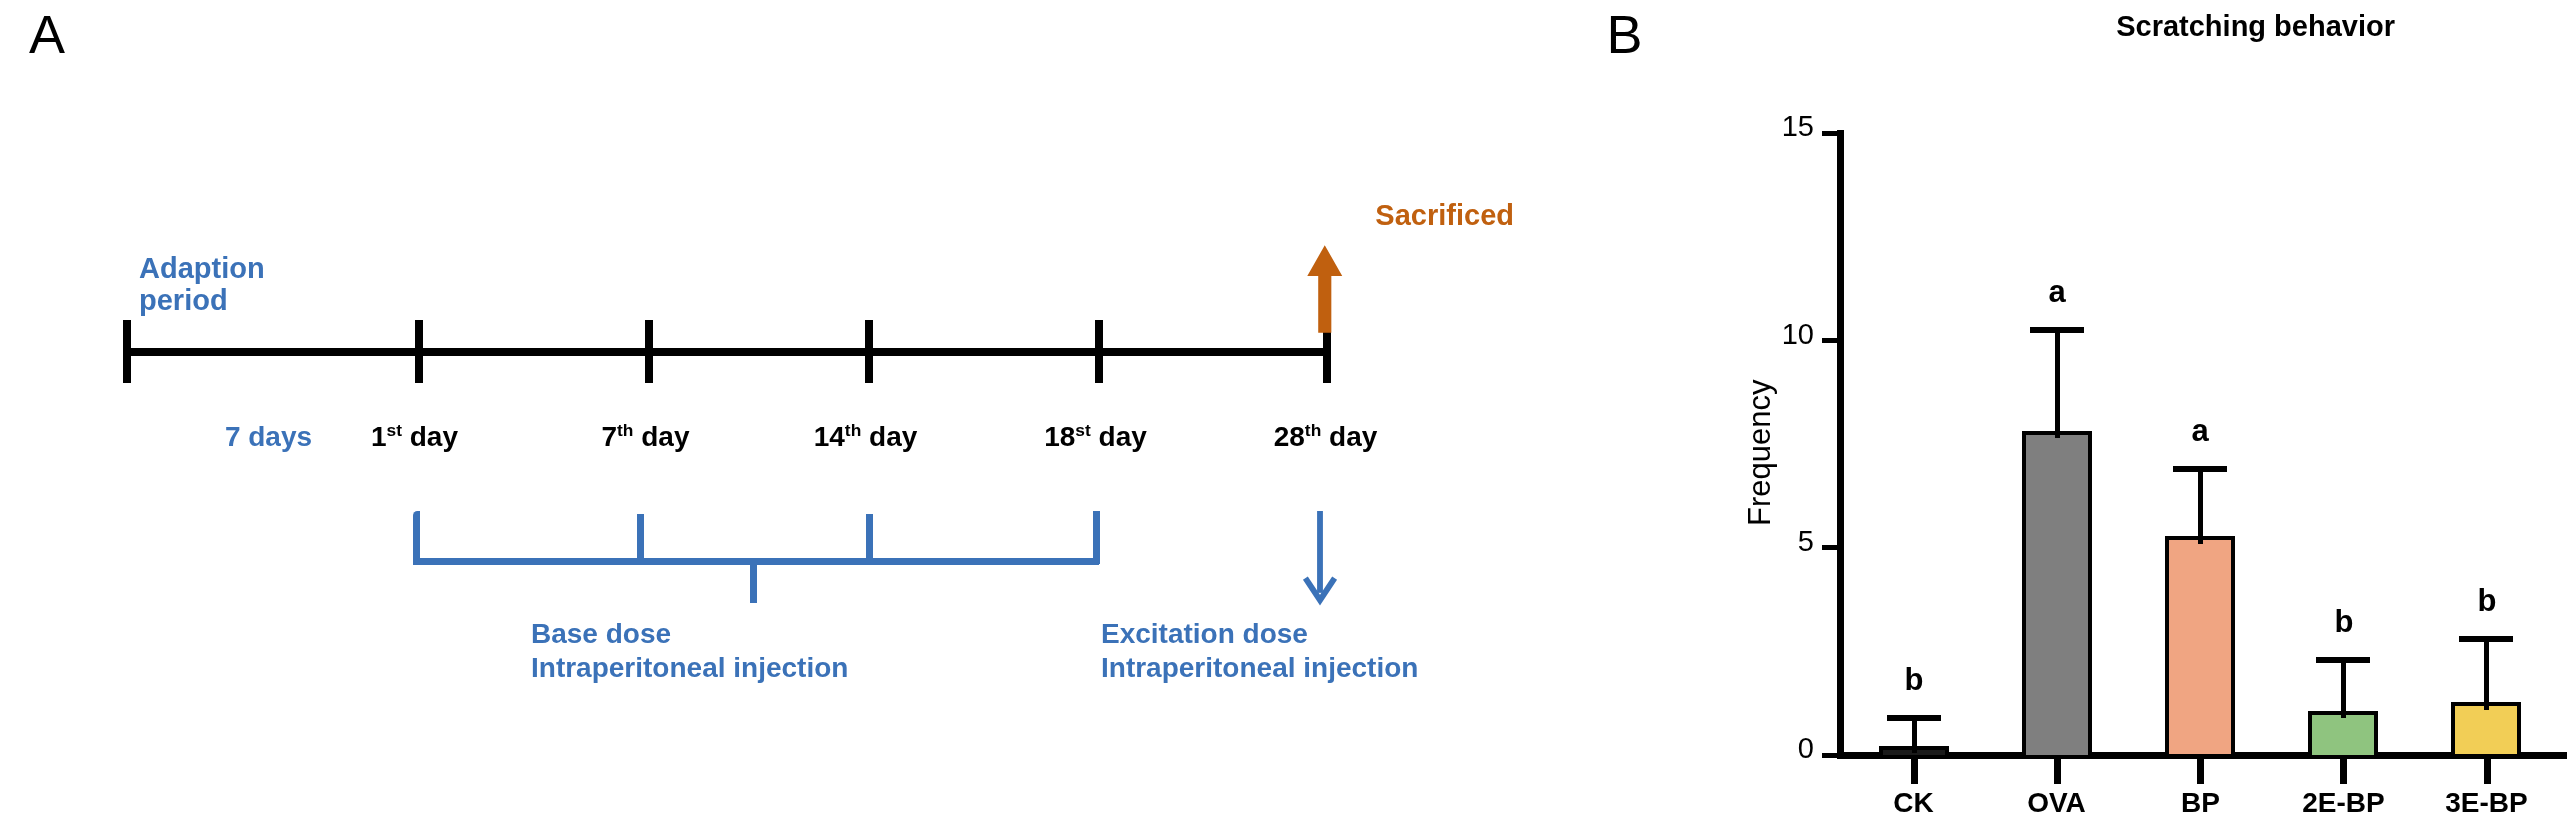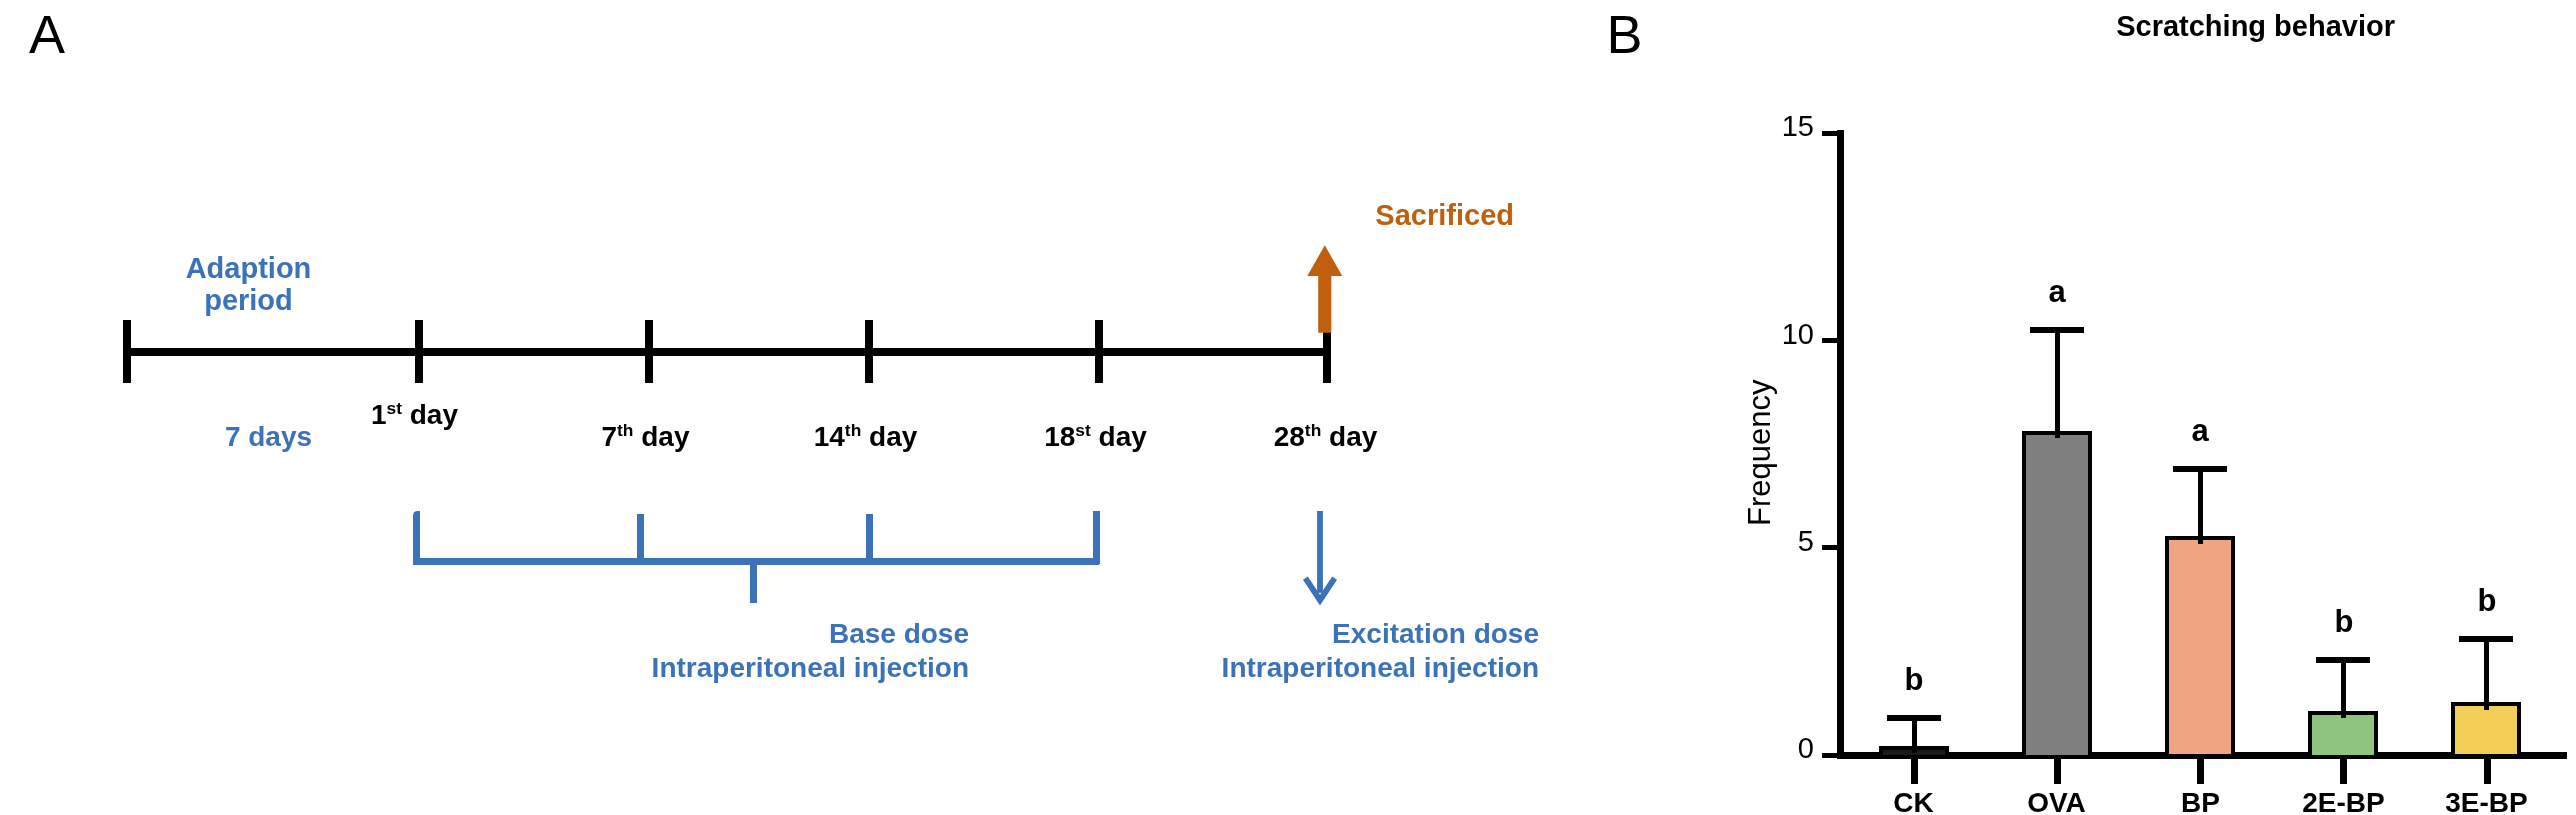--- a/index.html
+++ b/index.html
@@ -19,31 +19,31 @@
   #panelA{position:absolute;left:0;top:0;width:1592px;height:816px;}
 
   .tl-axis{position:absolute;background:#000;}
   .tl-line{height:8px;}
   .tl-tick{width:8px;background:#000;}
 
   .blue-txt{color:#3b72b8;font-weight:bold;}
   .blk-txt{color:#000;font-weight:bold;}
   .orange-txt{color:#c0600f;font-weight:bold;}
 
-  .adaption{font-size:29px;line-height:1.12;text-align:center;width:219px;}
+  .adaption{font-size:29px;line-height:1.12;text-align:left;width:219px;}
   .daylabel{font-size:28px;white-space:nowrap;text-align:center;}
   .daylabel sup{font-size:0.62em;vertical-align:super;line-height:0;}
   .sevendays{font-size:28px;white-space:nowrap;text-align:center;}
 
   .sacrificed{font-size:29px;white-space:nowrap;}
 
   .brace-h{position:absolute;background:#3b72b8;height:6.6px;}
   .brace-v{position:absolute;background:#3b72b8;width:6.6px;}
 
-  .blue-block{font-size:28px;line-height:1.2;text-align:right;color:#3b72b8;font-weight:bold;white-space:nowrap;}
+  .blue-block{font-size:28px;line-height:1.2;text-align:left;color:#3b72b8;font-weight:bold;white-space:nowrap;}
 
   
   #panelB{position:absolute;left:1592px;top:0;width:984px;height:816px;}
   .chart-title{font-size:29px;font-weight:bold;color:#000;text-align:right;white-space:nowrap;}
   .ylab{font-size:31px;color:#000;transform:rotate(-90deg);transform-origin:left top;white-space:nowrap;}
   .axis{position:absolute;background:#000;}
   .ytick-lbl{position:absolute;font-size:29px;font-weight:normal;color:#000;text-align:right;width:66px;}
   .ytick{position:absolute;background:#000;height:5.1px;width:16px;}
   .xtick{position:absolute;background:#000;width:6.6px;height:25px;}
   .xtick-lbl{position:absolute;font-size:28px;font-weight:bold;color:#000;text-align:center;white-space:nowrap;}
@@ -70,21 +70,21 @@
 
     <div class="tl-axis tl-tick" style="left:123px;top:320px;height:63px;"></div>
     <div class="tl-axis tl-tick" style="left:415px;top:320px;height:63px;"></div>
     <div class="tl-axis tl-tick" style="left:645px;top:320px;height:63px;"></div>
     <div class="tl-axis tl-tick" style="left:865px;top:320px;height:63px;"></div>
     <div class="tl-axis tl-tick" style="left:1095px;top:320px;height:63px;"></div>
     <div class="tl-axis tl-tick" style="left:1323px;top:320px;height:63px;"></div>
 
     <div class="abs sevendays blue-txt nosel" style="left:159px;top:421px;width:219px;">7 days</div>
 
-    <div class="abs daylabel blk-txt nosel" style="left:327px;top:399px;width:175px;"><span>1</span><sup>st</sup><span> day</span></div>
+    <div class="abs daylabel blk-txt nosel" style="left:327px;top:421px;width:175px;"><span>1</span><sup>st</sup><span> day</span></div>
 
     <div class="abs daylabel blk-txt nosel" style="left:558px;top:421px;width:175px;"><span>7</span><sup>th</sup><span> day</span></div>
 
     <div class="abs daylabel blk-txt nosel" style="left:774px;top:421px;width:183px;"><span>14</span><sup>th</sup><span> day</span></div>
 
     <div class="abs daylabel blk-txt nosel" style="left:1004px;top:421px;width:183px;"><span>18</span><sup>st</sup><span> day</span></div>
 
     <div class="abs daylabel blk-txt nosel" style="left:1234px;top:421px;width:183px;"><span>28</span><sup>th</sup><span> day</span></div>
 
     <div class="abs sacrificed orange-txt nosel" style="left:1266px;top:199px;width:248px;text-align:right;">Sacrificed</div>

